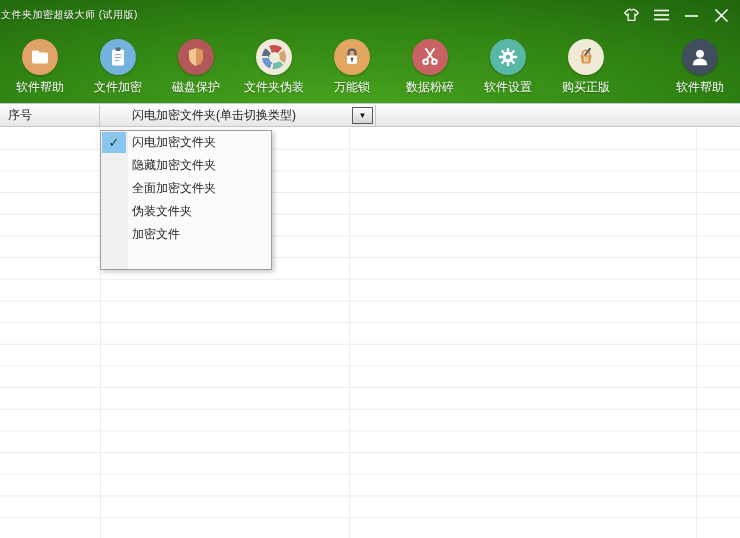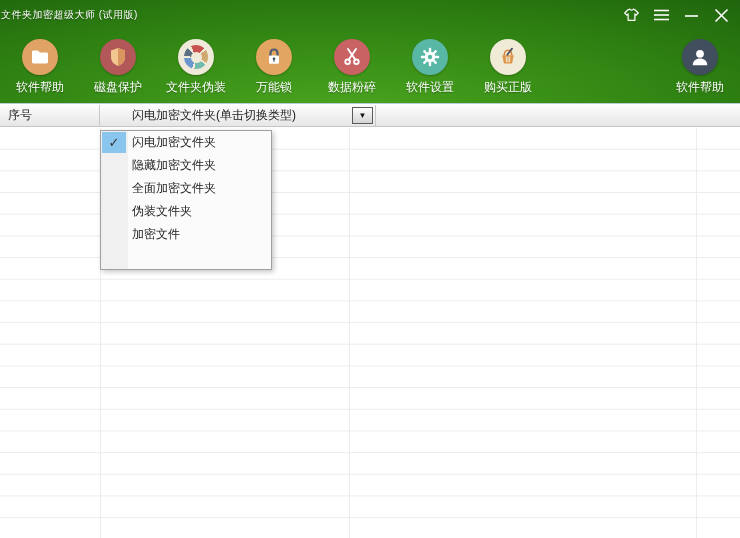--- a/index.html
+++ b/index.html
@@ -95,20 +95,34 @@
   <div class="toolbar">
     <div class="tb-item">
       <div class="tb-circle c1">
         <svg width="24" height="24" viewBox="0 0 24 24">
             <path d="M4 7.2 C4 6.3 4.6 5.6 5.4 5.6 H10 L11.8 7.6 H18.6 C19.4 7.6 20 8.3 20 9.2 V16.8 C20 17.7 19.4 18.4 18.6 18.4 H5.4 C4.6 18.4 4 17.7 4 16.8 Z" fill="#fff"></path>
           </svg>
       </div>
       <span class="tb-label">软件帮助</span>
     </div>
     <div class="tb-item">
+      <div class="tb-circle c2">
+        <svg width="24" height="24" viewBox="0 0 24 24">
+            <rect x="6" y="4.5" width="12" height="16" rx="1.5" fill="#fff"></rect>
+            <rect x="9.5" y="2.5" width="5" height="3.6" rx="1" fill="#5b6b77"></rect>
+            <g stroke="#9fb6c6" stroke-width="1.2">
+              <line x1="8.5" y1="9.5" x2="15.5" y2="9.5"></line>
+              <line x1="8.5" y1="12.5" x2="15.5" y2="12.5"></line>
+              <line x1="8.5" y1="15.5" x2="13" y2="15.5"></line>
+            </g>
+          </svg>
+      </div>
+      <span class="tb-label">文件加密</span>
+    </div>
+    <div class="tb-item">
       <div class="tb-circle c3">
         <svg width="24" height="24" viewBox="0 0 24 24">
             <path d="M12 3 L19 5.5 V12 C19 16.5 16 19.5 12 21 C8 19.5 5 16.5 5 12 V5.5 Z" fill="#f2c690"></path>
             <path d="M12 3 L19 5.5 V12 C19 16.5 16 19.5 12 21 Z" fill="#d9975f"></path>
           </svg>
       </div>
       <span class="tb-label">磁盘保护</span>
     </div>
     <div class="tb-item">
       <div class="tb-circle c4">

